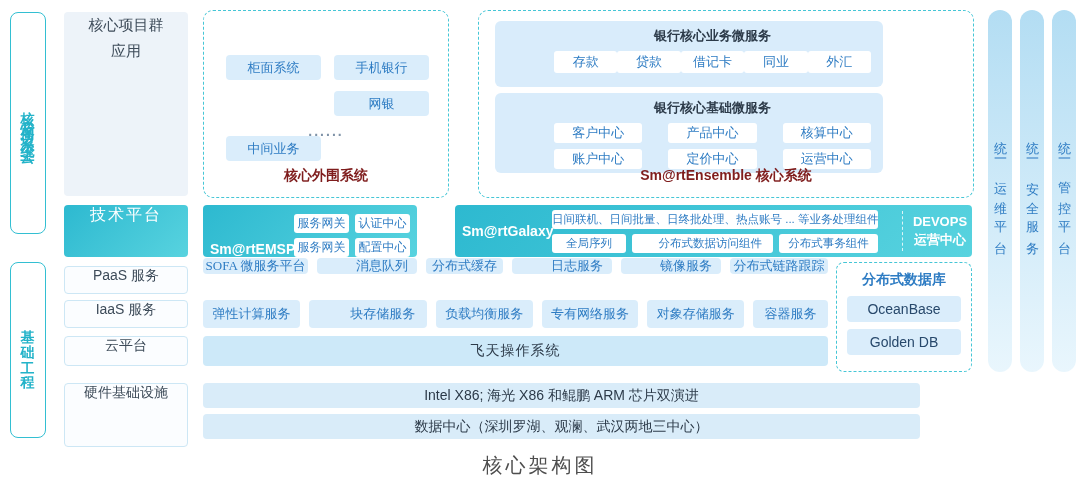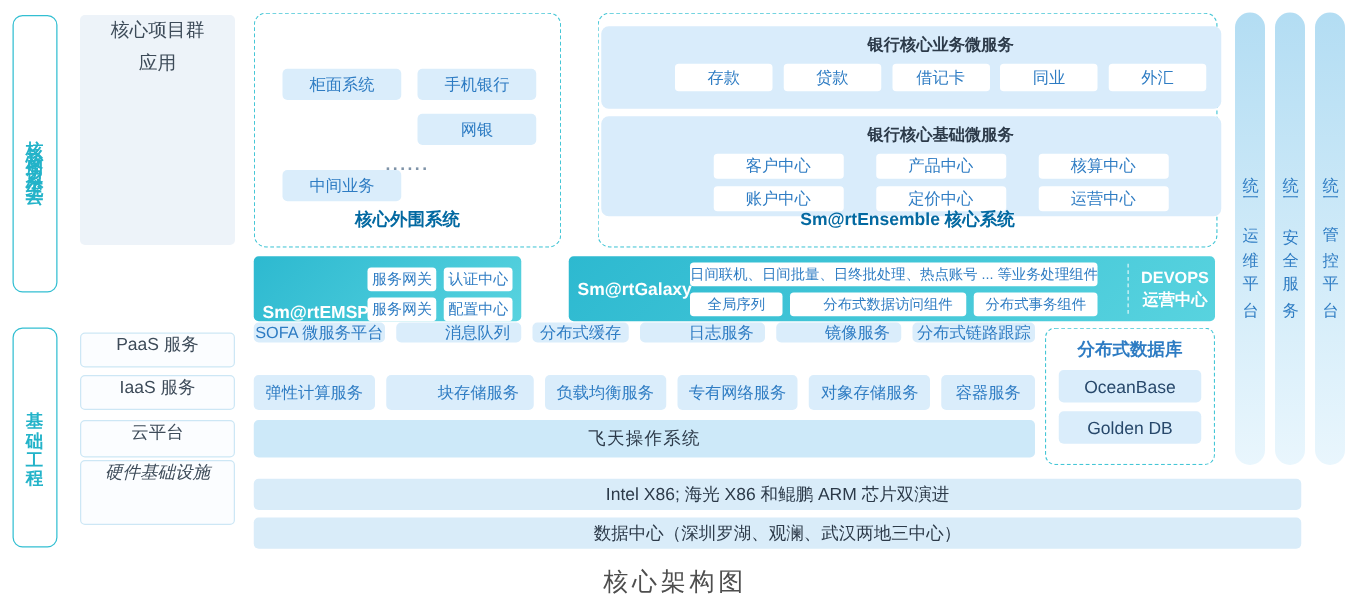--- a/index.html
+++ b/index.html
@@ -14,36 +14,36 @@
 
   
   .hdr { position: absolute; left: 64px; width: 124px; display: flex; justify-content: center; border-radius: 4px; }
   .hdr-apps { top: 12px; height: 184px; background: #edf3f9; color: #3d4b59; font-size: 15px; line-height: 1.7; text-align: center; }
   .wrap5 { display: inline-block; width: 5.4em; }
   .hdr-tech { top: 205px; height: 52px; background: linear-gradient(135deg, #2db9d0, #58d3df); color: #fff; font-size: 16px; letter-spacing: 2px; }
   .hdr-light { background: #fbfdff; border: 1px solid #cde7f5; color: #3d4b59; font-size: 14px; }
   .hdr-paas { top: 266px; height: 28px; }
   .hdr-iaas { top: 300px; height: 28px; }
   .hdr-cloud { top: 336px; height: 30px; }
-  .hdr-hw { top: 368px; height: 52px; font-style: italic; }
+  .hdr-hw { top: 383px; height: 64px; }
 
   
   .dashed { position: absolute; border: 1.5px dashed #45c6d6; border-radius: 10px; background: #fff; }
   .peripheral { left: 203px; top: 10px; width: 246px; height: 188px; }
   .ensemble { left: 478px; top: 10px; width: 496px; height: 188px; }
 
   .btn { background: #daedfb; color: #2e7cc3; font-size: 13px; border-radius: 4px;
-         display: flex; align-items: center; justify-content: center; }
+         display: flex; align-items: center; justify-content: center; font-family: Liberation Serif, serif; }
   .p-b1, .p-b2, .p-b3, .p-b4 { position: absolute; width: 95px; height: 25px; }
   .p-b1 { left: 22px; top: 44px; } .p-b2 { left: 130px; top: 44px; }
   .p-b3 { left: 22px; top: 80px; margin-top: 45px; } .p-b4 { left: 130px; top: 80px; }
   .p-dots { position: absolute; left: 0; top: 112px; width: 100%; text-align: center; color: #7f93a8; font-weight: 700; letter-spacing: 2px; font-size: 14px; }
-  .box-label { position: absolute; left: 0; bottom: 12px; width: 100%; text-align: center; color: #0369a1; font-size: 14px; font-weight: 600; }
-
-  .panel { position: absolute; left: 2px; width: 496px; background: #d9ecfb; border-radius: 6px; padding-left: 47px; }
+  .box-label { position: absolute; left: 0; bottom: 12px; width: 100%; text-align: center; color: #7f1d1d; font-size: 14px; font-weight: 600; }
+
+  .panel { position: absolute; left: 16px; width: 388px; background: #d9ecfb; border-radius: 6px; padding-left: 47px; }
   .panel-biz { top: 10px; height: 66px; }
   .panel-basic { top: 82px; height: 80px; }
   .panel-title { padding-top: 6px; text-align: center; font-size: 13px; font-weight: 700; color: #2c3a49; }
   .panel-row { display: flex; align-items: center; margin-top: 6px; padding: 0 12px; }
   .spread { justify-content: space-between; }
   .centered { justify-content: center; gap: 26px; }
   .btn-w { background: #fff; color: #2e7cc3; border-radius: 3px; display: flex; align-items: center; justify-content: center; font-size: 13px; }
   .w78 { width: 78px; height: 22px; }
   .w104 { width: 104px; height: 20px; }
 
@@ -71,21 +71,21 @@
   .f085 { flex: .85; } .f10 { flex: 1; padding-left: 30px; } .f11 { flex: 1.1; } .f14 { flex: 1.4; } .f15 { flex: 1.5; }
 
   .cloud-bar { position: absolute; left: 203px; top: 336px; width: 625px; height: 30px; background: #cde9f9; border-radius: 4px;
                display: flex; align-items: center; justify-content: center; color: #2c3a49; font-size: 14px; letter-spacing: 1px; }
 
   .dbbox { left: 836px; top: 262px; width: 136px; height: 110px; border-radius: 8px; }
   .db-title { margin-top: 8px; text-align: center; color: #2e7cc3; font-size: 14px; font-weight: 700; }
   .db-btn { width: 114px; height: 26px; margin: 7px auto 0; background: #daedfb; color: #27486b; font-size: 14px;
             border-radius: 4px; display: flex; align-items: center; justify-content: center; }
 
-  .hw-bar { position: absolute; left: 203px; width: 838px; height: 25px; background: #d9ecf9; border-radius: 4px;
+  .hw-bar { position: absolute; left: 203px; width: 717px; height: 25px; background: #d9ecf9; border-radius: 4px;
             display: flex; align-items: center; justify-content: center; color: #2c3a49; font-size: 14px; }
   .hw1 { top: 383px; } .hw2 { top: 414px; }
 
   
   .strip { position: absolute; top: 10px; width: 24px; height: 362px; border-radius: 12px;
            background: linear-gradient(180deg, #b3ddf3, #e9f6fd); display: flex; align-items: center; justify-content: center;
            color: #2e7cc3; font-size: 13px; }
   .strip .vt { letter-spacing: 20px; }
   .s1 { left: 988px; } .s2 { left: 1020px; } .s3 { left: 1052px; }
 
@@ -98,20 +98,23 @@
 
   <div class="vtag" style="top:12px;height:222px">
     <span class="vt">核心及周边系统上云</span>
   </div>
   <div class="vtag" style="top:262px;height:176px">
     <span class="vt vt2">基础工程</span>
   </div>
 
   <div class="hdr hdr-apps">
     <span class="wrap5">核心项目群应用</span>
+  </div>
+  <div class="hdr hdr-tech">
+    <span>技术平台</span>
   </div>
   <div class="hdr hdr-light hdr-paas">
     <span>PaaS 服务</span>
   </div>
   <div class="hdr hdr-light hdr-iaas">
     <span>IaaS 服务</span>
   </div>
   <div class="hdr hdr-light hdr-cloud">
     <span>云平台</span>
   </div>

